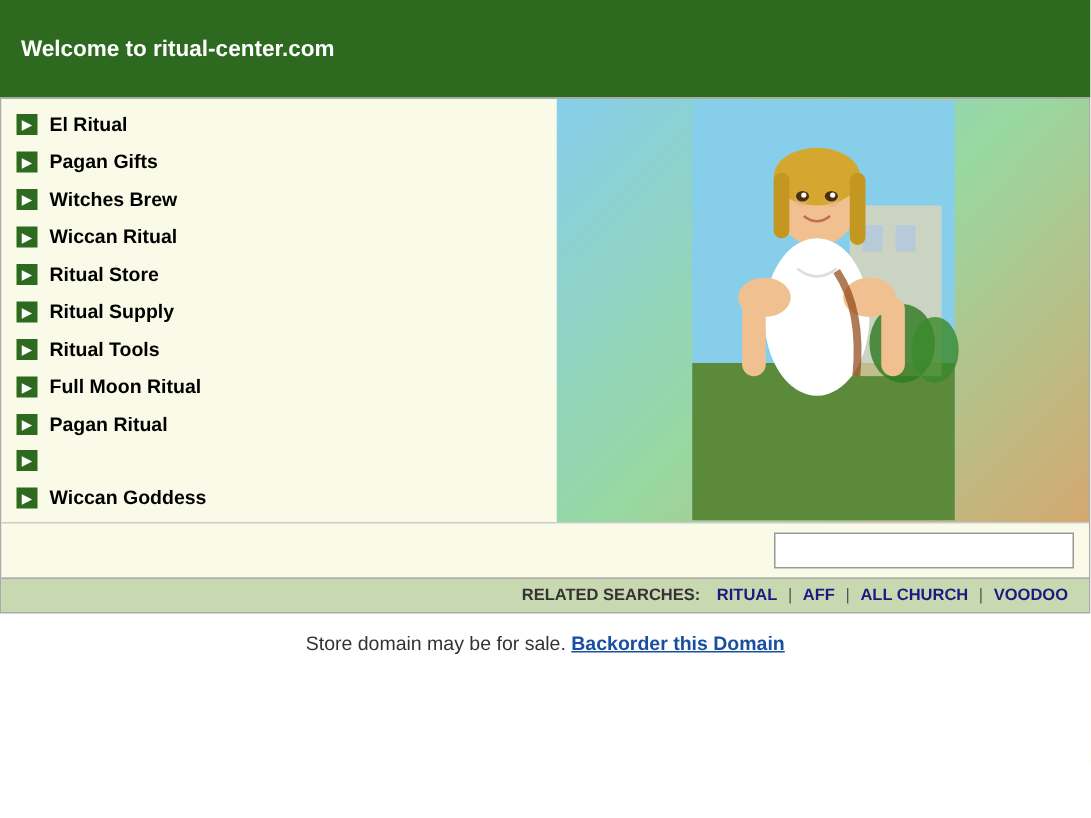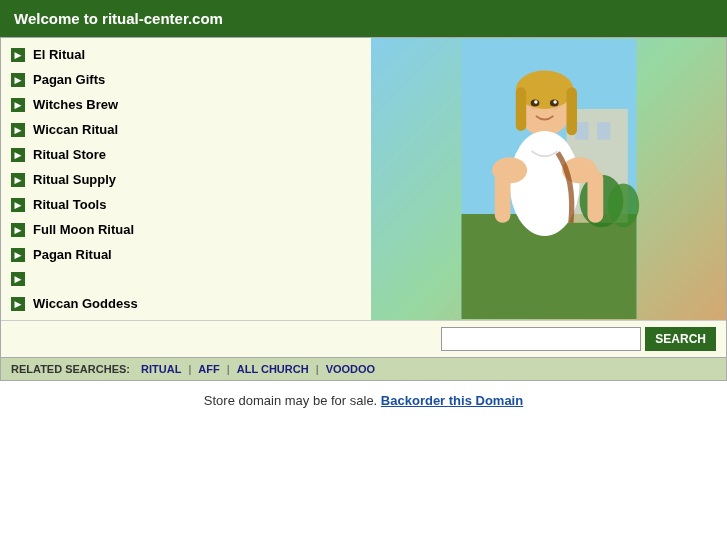--- a/index.html
+++ b/index.html
@@ -7,21 +7,21 @@
       font-family: Arial, sans-serif;
       background: #fff;
       width: 727px;
       min-height: 545px;
     }
 
     
     .header {
       background: #2d6a1f;
       color: #fff;
-      padding: 10px 14px;
+      padding: 24px 14px;
       font-size: 15px;
       font-weight: bold;
     }
 
     
     .main-box {
       border: 1px solid #aaa;
       margin: 0;
     }
 
@@ -129,20 +129,21 @@
       margin-left: 4px;
     }
 
     
     .bottom-related {
       background: #c8d8b0;
       border-top: 1px solid #aaa;
       padding: 5px 10px;
       font-size: 11px;
       color: #333;
+      text-align: right;
     }
 
     .bottom-related .label {
       font-weight: bold;
       color: #333;
       margin-right: 4px;
     }
 
     .bottom-related a {
       color: #1a1a80;
@@ -271,21 +272,20 @@
           <path d="M110 130 Q130 160 125 210" stroke="#8B4513" stroke-width="6" fill="none" opacity="0.7"></path>
 
           <path d="M80 128 Q95 140 110 128" stroke="#ddd" stroke-width="2" fill="none"></path>
         </svg>
       </div>
     </div>
   </div>
 
   <div class="search-bar-row">
     <input class="search-input" type="text" placeholder="" style="">
-    <button class="search-button">SEARCH</button>
   </div>
 
   <div class="bottom-related">
     <span class="label">RELATED SEARCHES:</span>
     
   <a href="#">RITUAL</a><span class="sep"> | </span><a href="#">AFF</a><span class="sep"> | </span><a href="#">ALL CHURCH</a><span class="sep"> | </span><a href="#">VOODOO</a></div>
 
 </div>
 
 <div class="footer">

